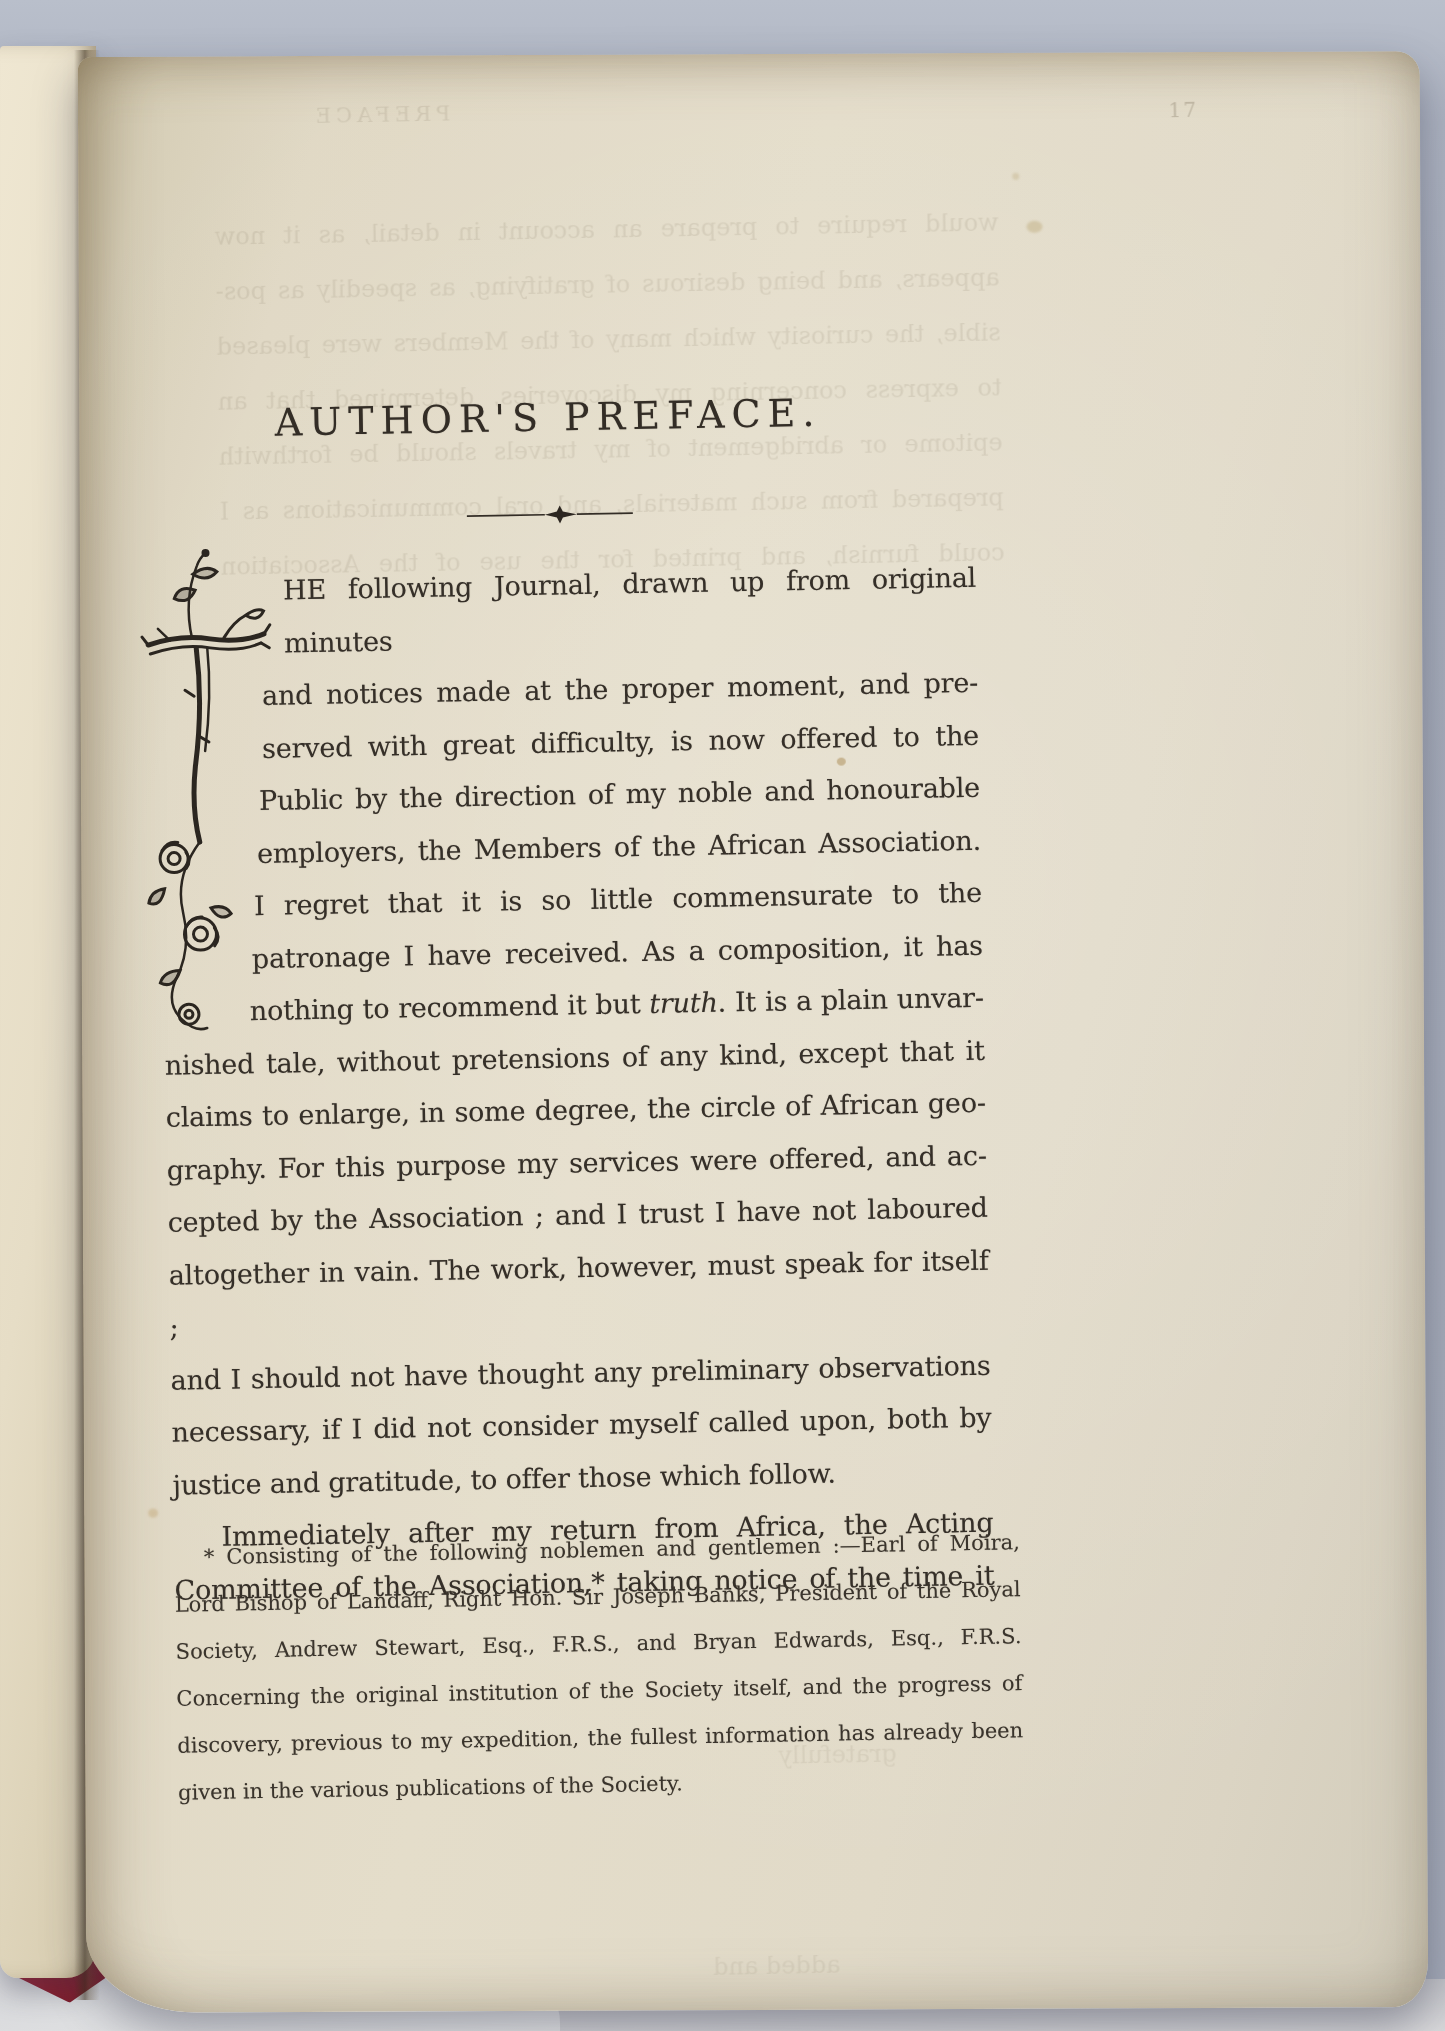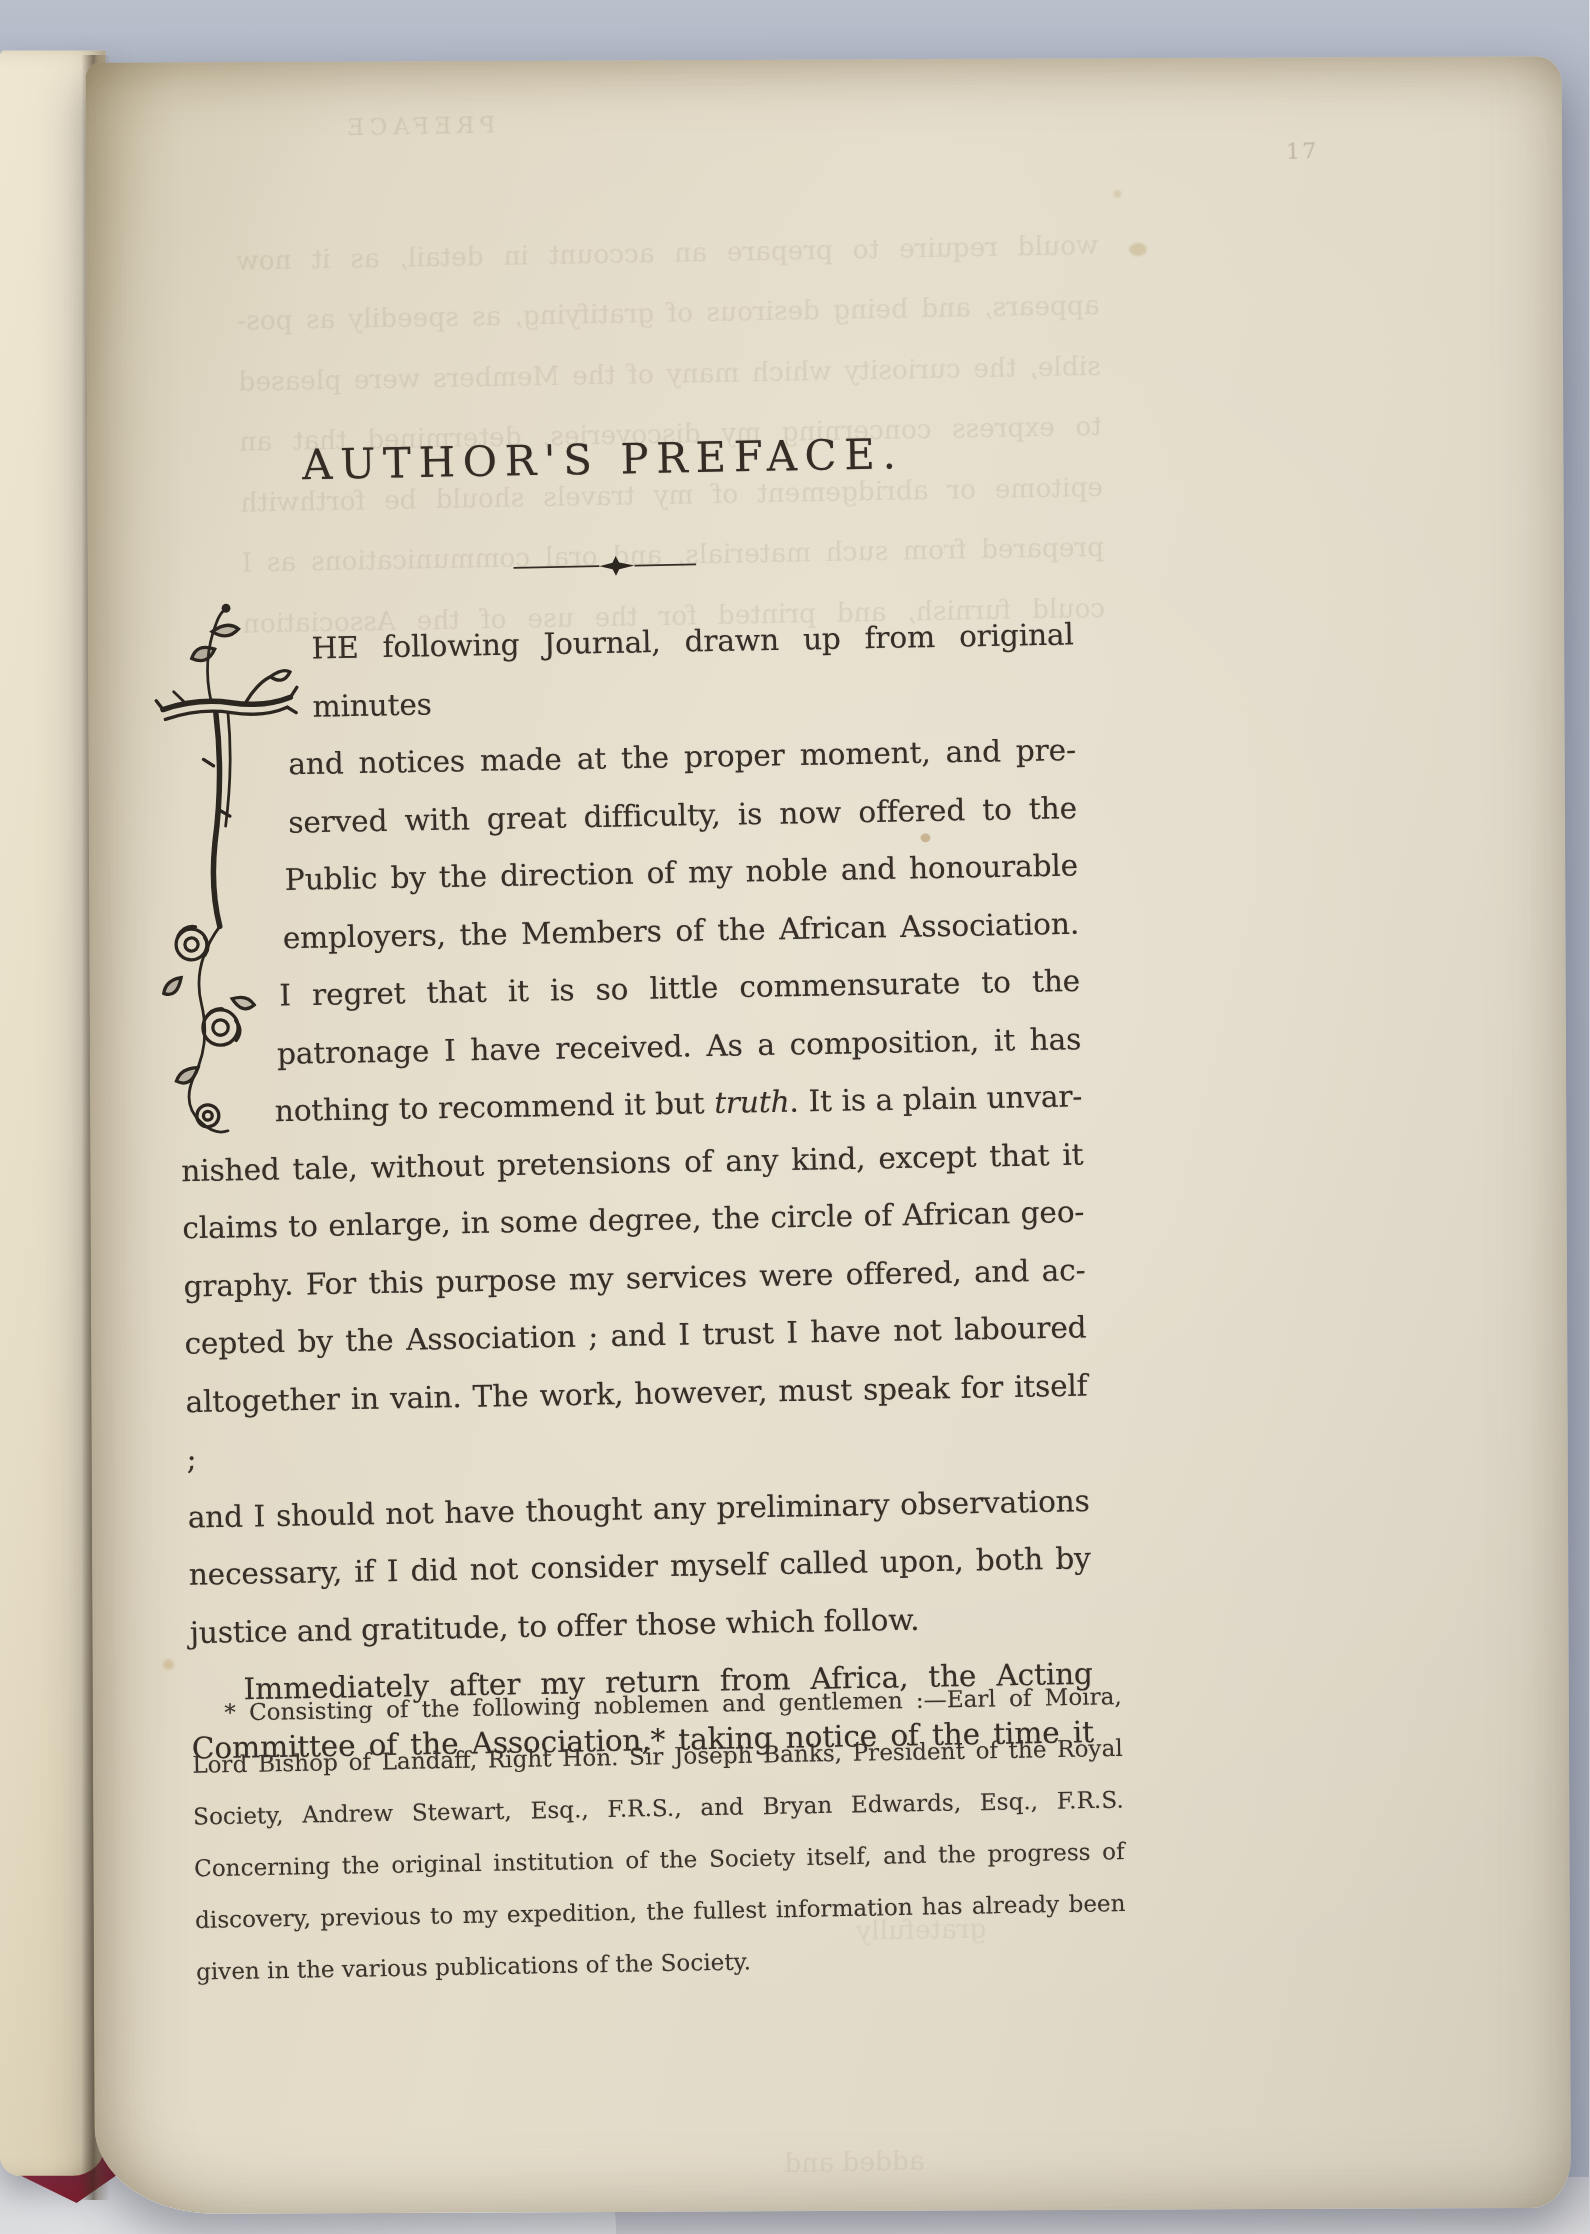--- a/index.html
+++ b/index.html
@@ -53,21 +53,21 @@
   .spot.s4{left:64px;top:1452px;width:10px;height:9px;background:#c5ab7e;opacity:.5;filter:blur(1px);}
 
   
   .print-layer{position:absolute;inset:0;transform:rotate(-.8deg);transform-origin:50% 45%;z-index:7;color:#352f28;}
 
   
   .ghost{color:#7a6e58;filter:blur(.7px);transform:scaleX(-1);}
   .ghost-head{position:absolute;left:194px;top:42px;width:240px;text-align:center;
     font-size:21px;letter-spacing:5px;opacity:.16;}
   .ghost-pagenum{position:absolute;left:1102px;top:52px;font-size:20px;color:#8a7f6b;
-    opacity:.4;filter:blur(.6px);letter-spacing:2px;margin-top:27px;}
+    opacity:.4;filter:blur(.6px);letter-spacing:2px;}
   .ghost-block{position:absolute;left:146px;top:146px;width:784px;opacity:.14;font-size:24px;line-height:55px;}
   .ghost-block .line{text-align:justify;text-align-last:justify;}
   .ghost-frag{position:absolute;opacity:.11;font-size:24px;}
   .ghost-frag.f1{left:540px;top:1688px;width:260px;}
   .ghost-frag.f2{left:440px;top:1898px;width:300px;}
 
   
   .title{position:absolute;left:66px;top:338px;width:820px;text-align:center;
     font-size:38px;letter-spacing:7px;font-weight:500;color:#332d26;
     text-shadow:0 0 1px rgba(51,45,38,.4);}

